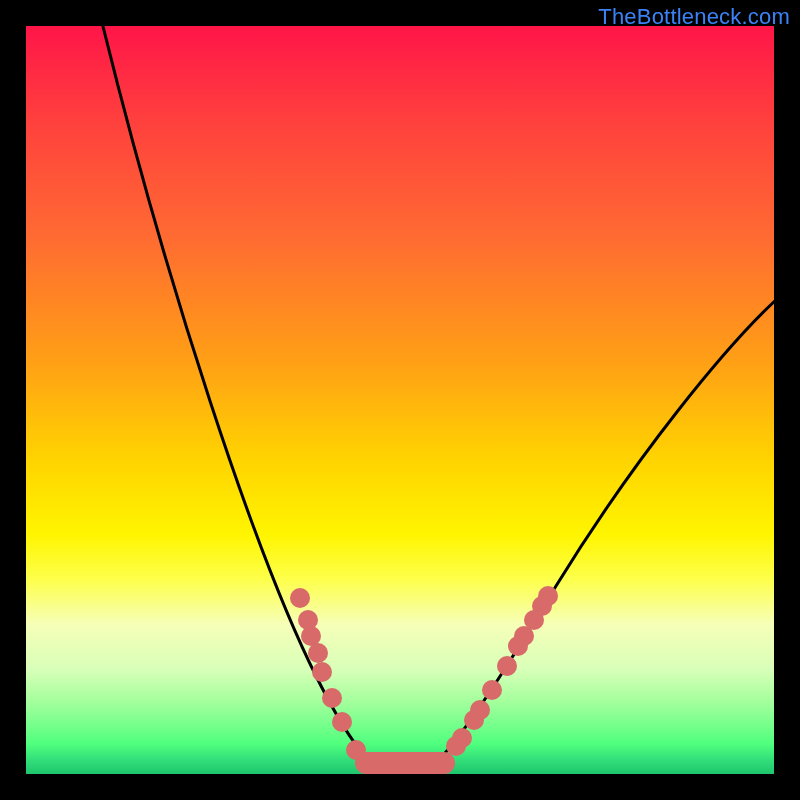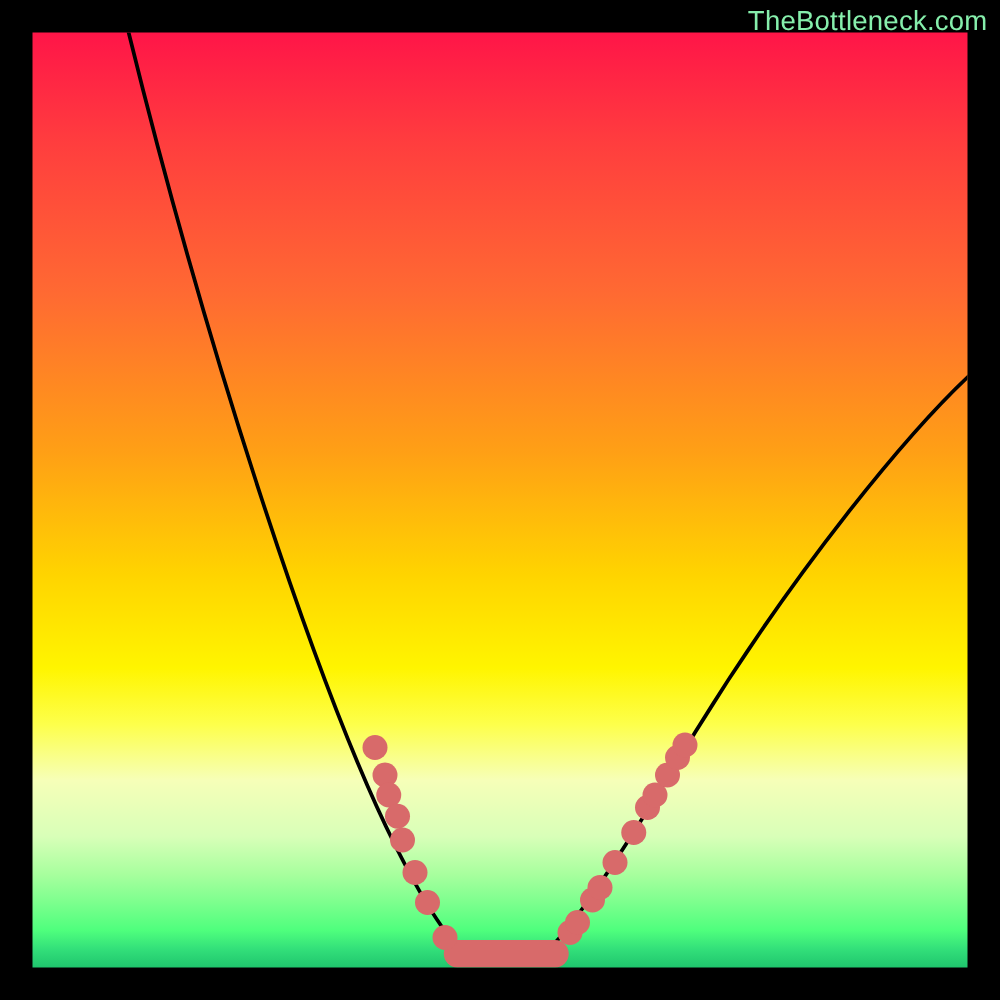--- a/index.html
+++ b/index.html
@@ -32,21 +32,21 @@
       #7dff8e 93%,
       #4fff7d 96%,
       #33e07a 98%,
       #1fc56d 100%
     );
   }
   .watermark {
     position: absolute;
     top: 4px;
     right: 10px;
-    color: #86efac;
+    color: #3b82f6;
     font-size: 22px;
     font-weight: 500;
     letter-spacing: 0.2px;
     z-index: 30;
   }
   svg.curve {
     position: absolute;
     left: 0;
     top: 0;
     width: 748px;

